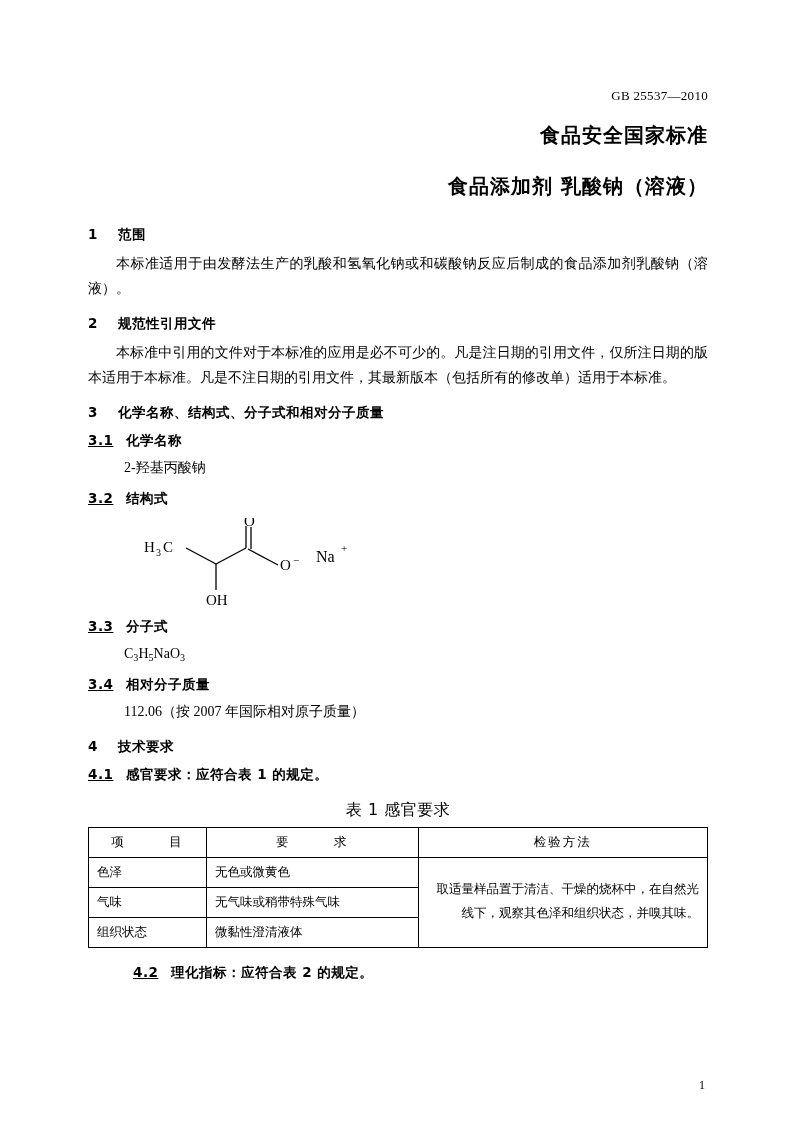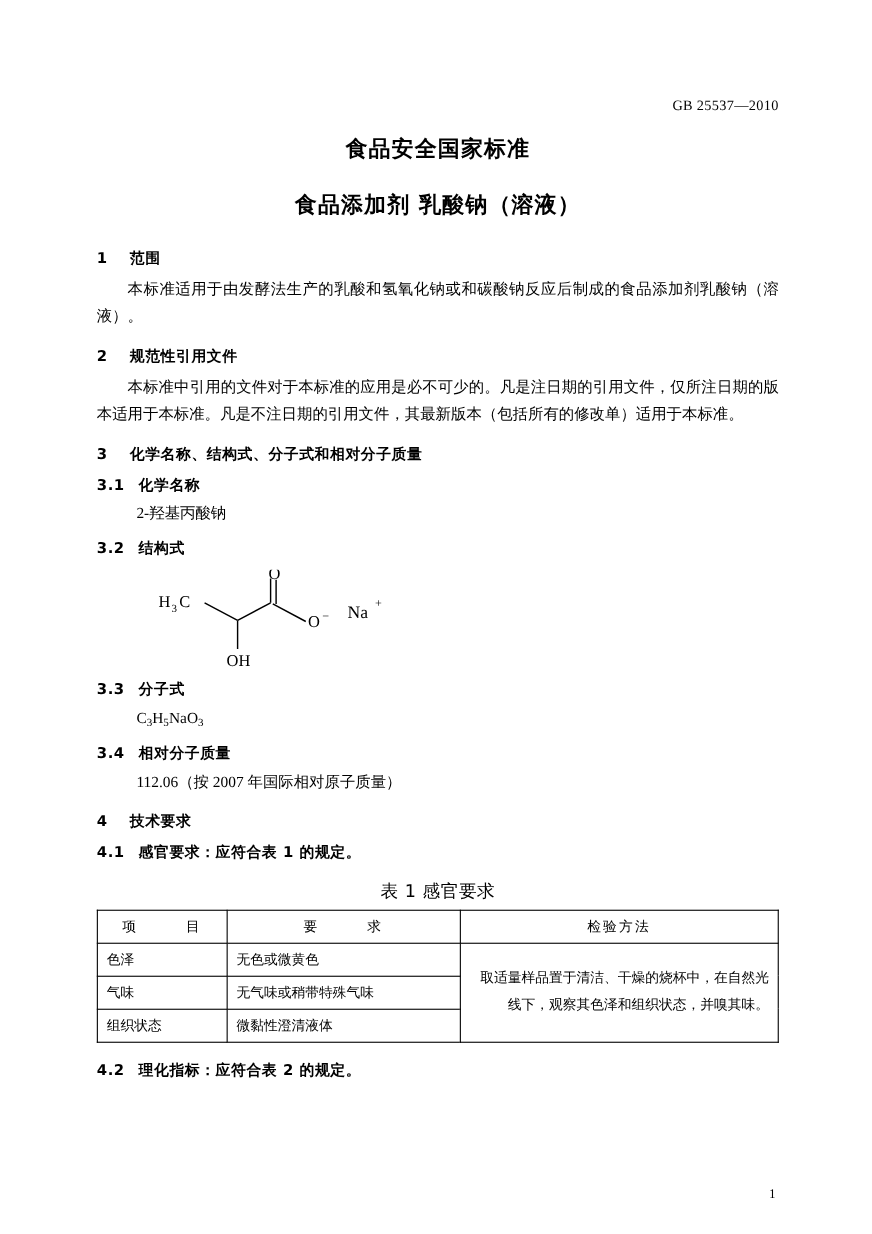--- a/index.html
+++ b/index.html
@@ -29,21 +29,21 @@
     width: 620px;
   }
   .std-no {
     text-align: right;
     font-size: 13px;
     letter-spacing: 0.3px;
     font-family: "Liberation Serif", serif;
     margin-bottom: 18px;
   }
   .title1, .title2 {
-    text-align: center;
+    text-align: right;
     font-weight: bold;
     font-family: "DejaVu Sans", sans-serif;
     letter-spacing: 1px;
   }
   .title1 {
     font-size: 20px;
     margin-top: 8px;
     margin-bottom: 14px;
   }
   .title2 {
@@ -65,20 +65,21 @@
   .h-sub {
     font-family: "DejaVu Sans", sans-serif;
     font-weight: bold;
     font-size: 13.5px;
     margin: 10px 0 6px 0;
     letter-spacing: 0.5px;
   }
   .h-sub .num {
     display: inline-block;
     min-width: 38px;
+    text-decoration: underline;
   }
   .para {
     font-size: 14px;
     line-height: 1.75;
     text-align: justify;
     text-indent: 2em;
     margin: 4px 0;
     font-family: "Liberation Serif", serif;
   }
   .indented {
@@ -235,20 +236,20 @@
           <td>气味</td>
           <td>无气味或稍带特殊气味</td>
         </tr>
         <tr>
           <td>组织状态</td>
           <td>微黏性澄清液体</td>
         </tr>
       </tbody>
     </table>
 
-    <div class="h-sub" style="margin-top:16px;">
+    <div class="h-sub" style="margin-top:16px;margin-left:45px;">
       <span class="num">4.2</span><span>理化指标：应符合表 2 的规定。</span>
     </div>
 
   </div>
 
   <div class="page-num">1</div>
 </div>
 
 </body></html>

